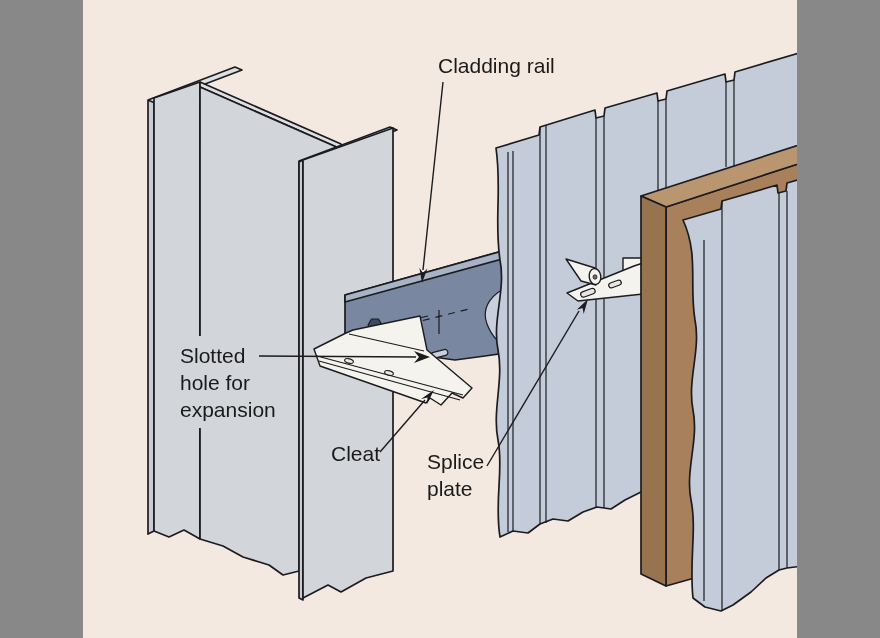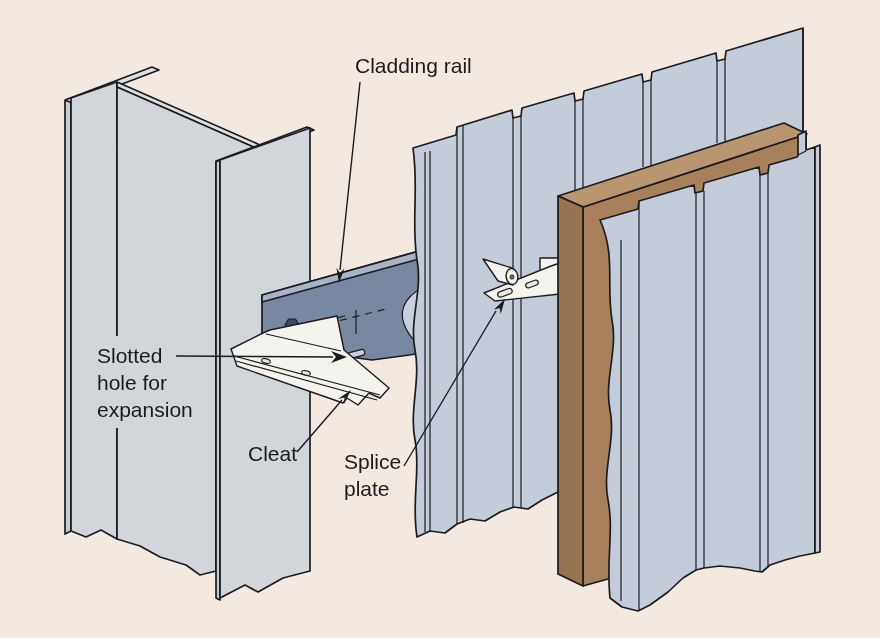--- a/index.html
+++ b/index.html
@@ -3,21 +3,21 @@
 <meta charset="utf-8">
 <style>
   :root{
     --background:#f4e9e0; --column:#d2d6da; --column_top:#dde0e3; --column_edge:#c7ccd1;
     --sheet:#c3ccd8; --rail_web:#7a87a1; --rail_top:#a8b3c6; --rail_inner:#c8d0db;
     --plate_white:#f4f3ee; --wood_front:#a8815c; --wood_top:#ba9670; --wood_side:#97744f;
     --outline:#1b1b20;
   }
   html,body{margin:0;padding:0;background:#888;}
   .canvas{
-    width:880px;height:638px;background:var(--background);
+    width:714px;height:638px;background:var(--background);
     position:relative;overflow:hidden;margin:0 auto;
     font-family:"Liberation Sans", sans-serif;
   }
   svg{display:block;}
   .face{stroke:var(--outline);stroke-width:1.7;stroke-linejoin:round;}
   .thin{stroke:var(--outline);stroke-width:1.2;fill:none;stroke-linejoin:round;}
   .leader{stroke:var(--outline);stroke-width:1.4;fill:none;}
   .arrow{fill:var(--outline);stroke:none;}
   text{fill:#1a1a1a;font-size:21px;font-family:"Liberation Sans", sans-serif;}
 </style>

